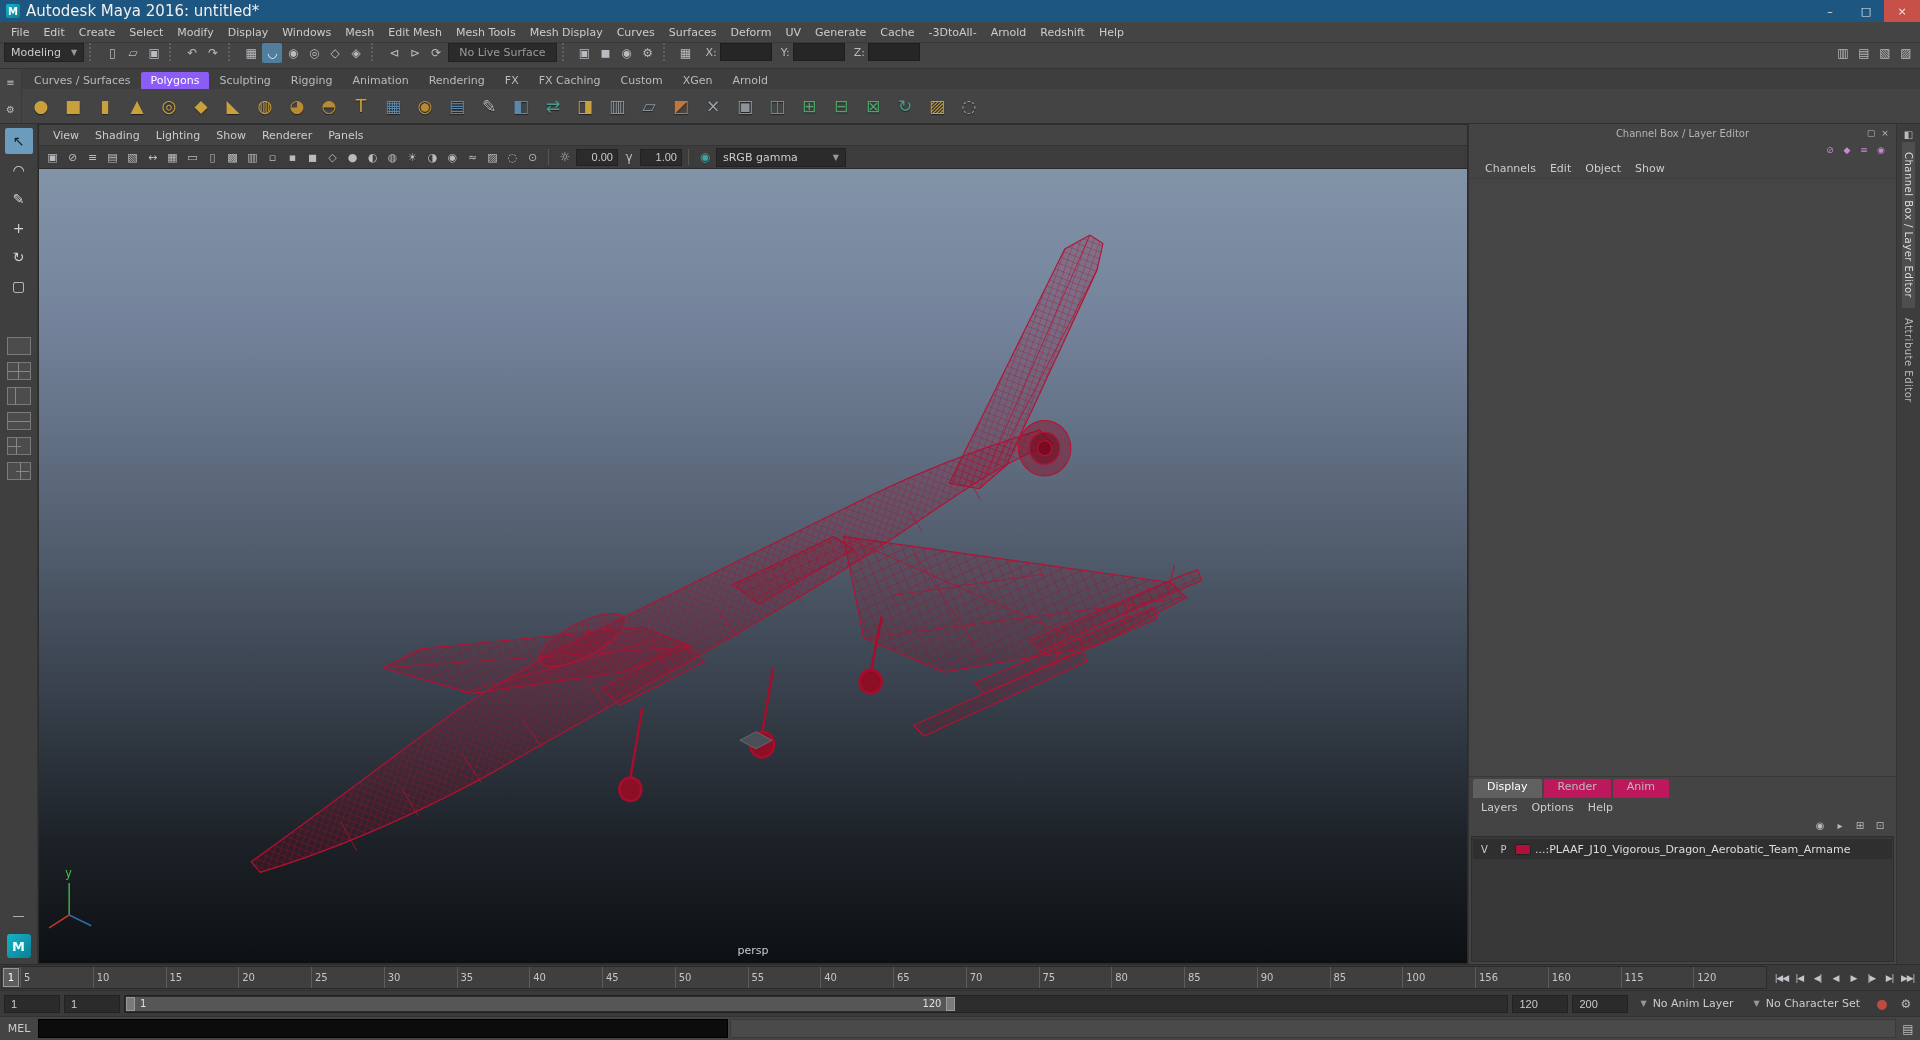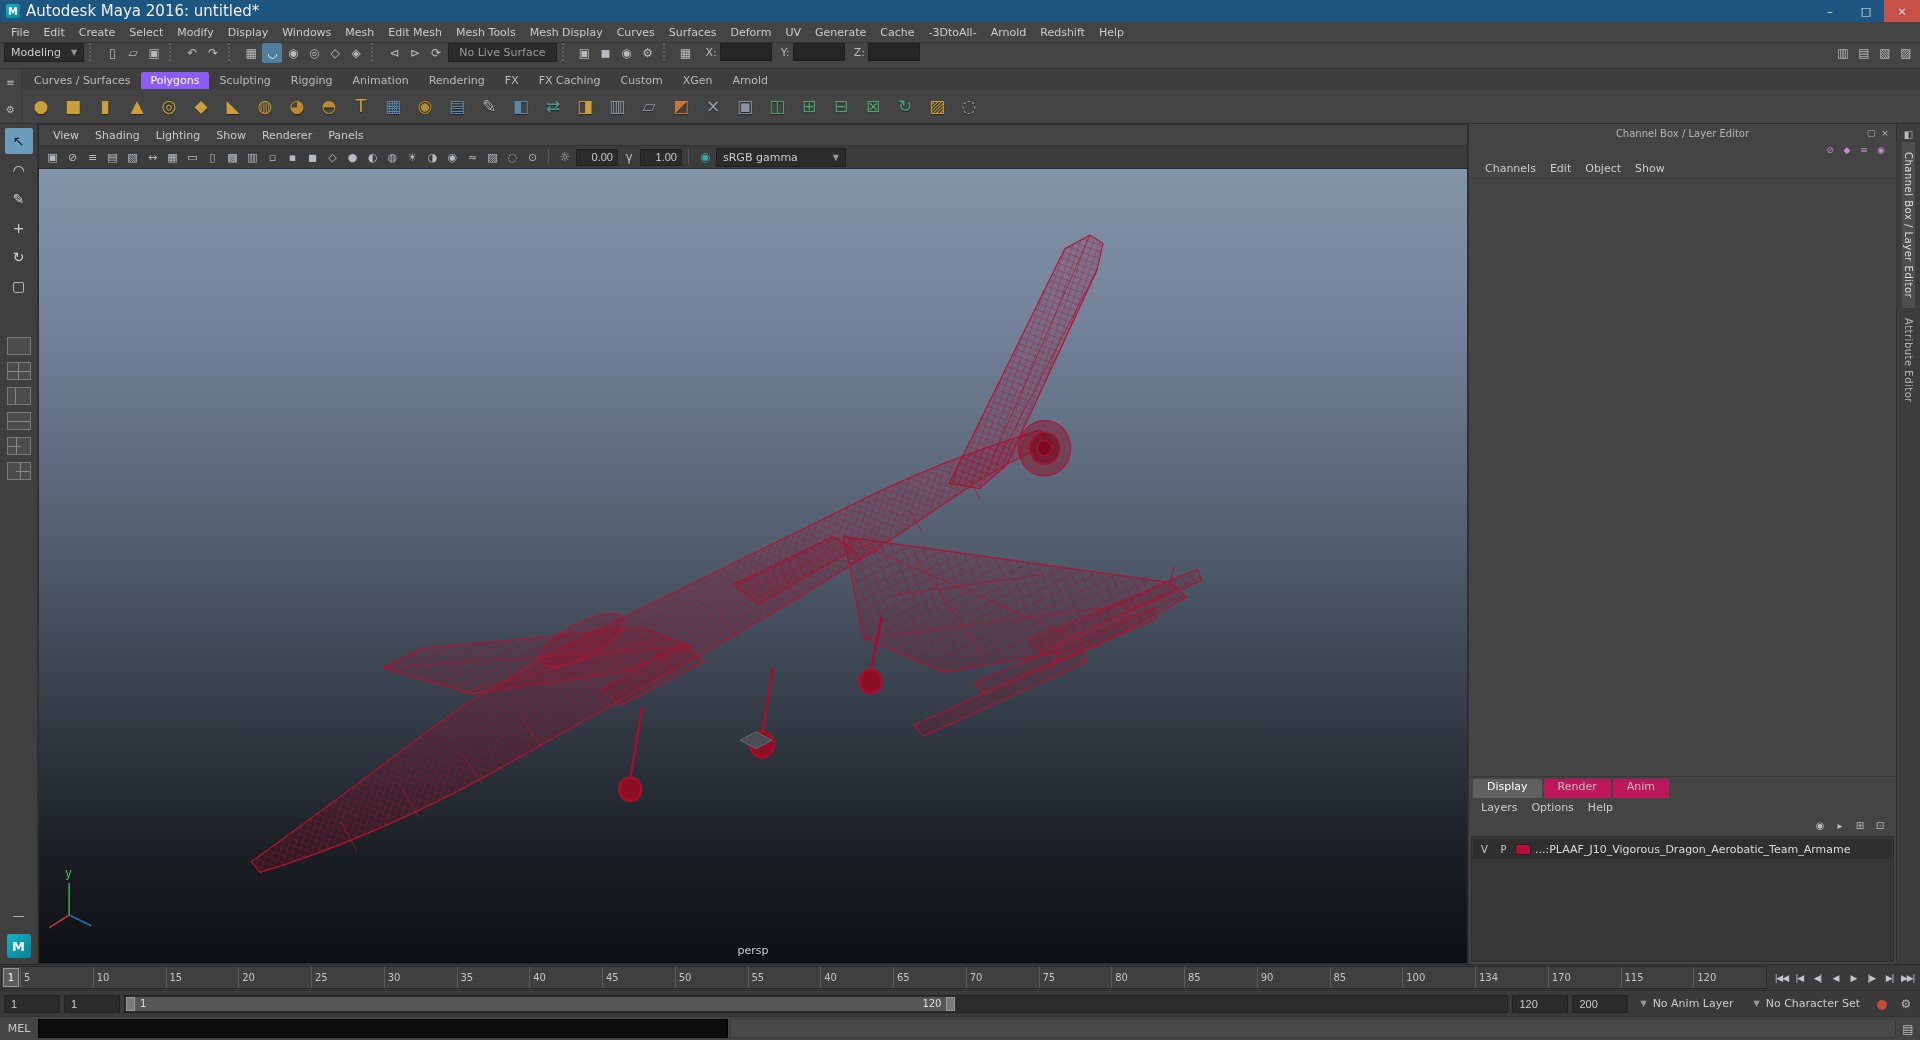--- a/index.html
+++ b/index.html
@@ -521,22 +521,22 @@
           <span class="tick" data-name="frame-tick">55</span>
           <span class="tick" data-name="frame-tick">40</span>
           <span class="tick" data-name="frame-tick">65</span>
           <span class="tick" data-name="frame-tick">70</span>
           <span class="tick" data-name="frame-tick">75</span>
           <span class="tick" data-name="frame-tick">80</span>
           <span class="tick" data-name="frame-tick">85</span>
           <span class="tick" data-name="frame-tick">90</span>
           <span class="tick" data-name="frame-tick">85</span>
           <span class="tick" data-name="frame-tick">100</span>
-          <span class="tick" data-name="frame-tick">134</span>
-          <span class="tick" data-name="frame-tick">170</span>
+          <span class="tick" data-name="frame-tick">156</span>
+          <span class="tick" data-name="frame-tick">160</span>
           <span class="tick" data-name="frame-tick">115</span>
           <span class="tick" data-name="frame-tick">120</span>
         </div>
     </div>
     <div class="playback" data-name="playback-controls">
 
     <button class="pb-btn" data-name="go-to-start-button">|◀◀</button>
         <button class="pb-btn" data-name="step-back-key-button">|◀</button>
         <button class="pb-btn" data-name="step-back-frame-button">◀|</button>
         <button class="pb-btn" data-name="play-backwards-button">◀</button>

